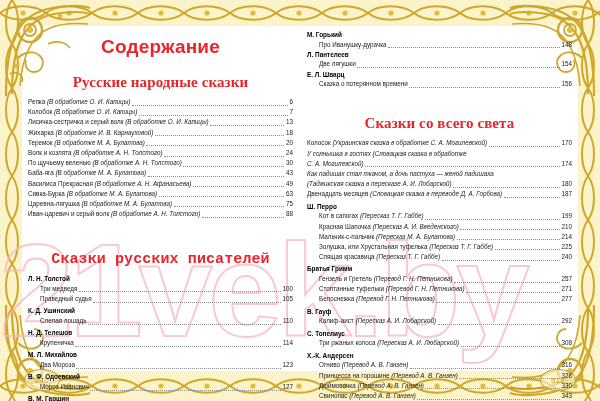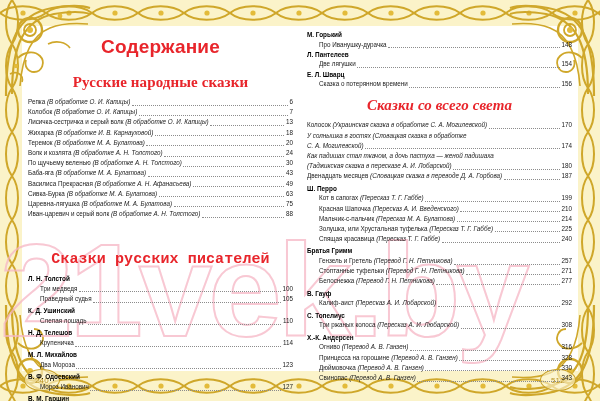--- a/index.html
+++ b/index.html
@@ -89,21 +89,21 @@
   }
   .section-head{
     color:#e8252b;
     font-family:"Liberation Serif", serif;
     font-weight:700;font-size:15px;
     text-align:center;
     margin:0 0 6px 0;
     letter-spacing:.1px;
   }
   .section-head.sp{margin-top:32px;font-family:Liberation Mono, monospace;}
-  .section-head.sp2{margin-top:8px;font-style:italic;}
+  .section-head.sp2{margin-top:26px;}
   .author{
     font-size:6.4px;font-weight:700;color:#000;
     margin:2.2px 0 0 0;line-height:1.5;
   }
   .entry{
     display:flex;align-items:flex-end;
     font-size:6.3px;color:#1a1a1a;line-height:1.62;
     font-style:italic;
     white-space:nowrap;
   }

